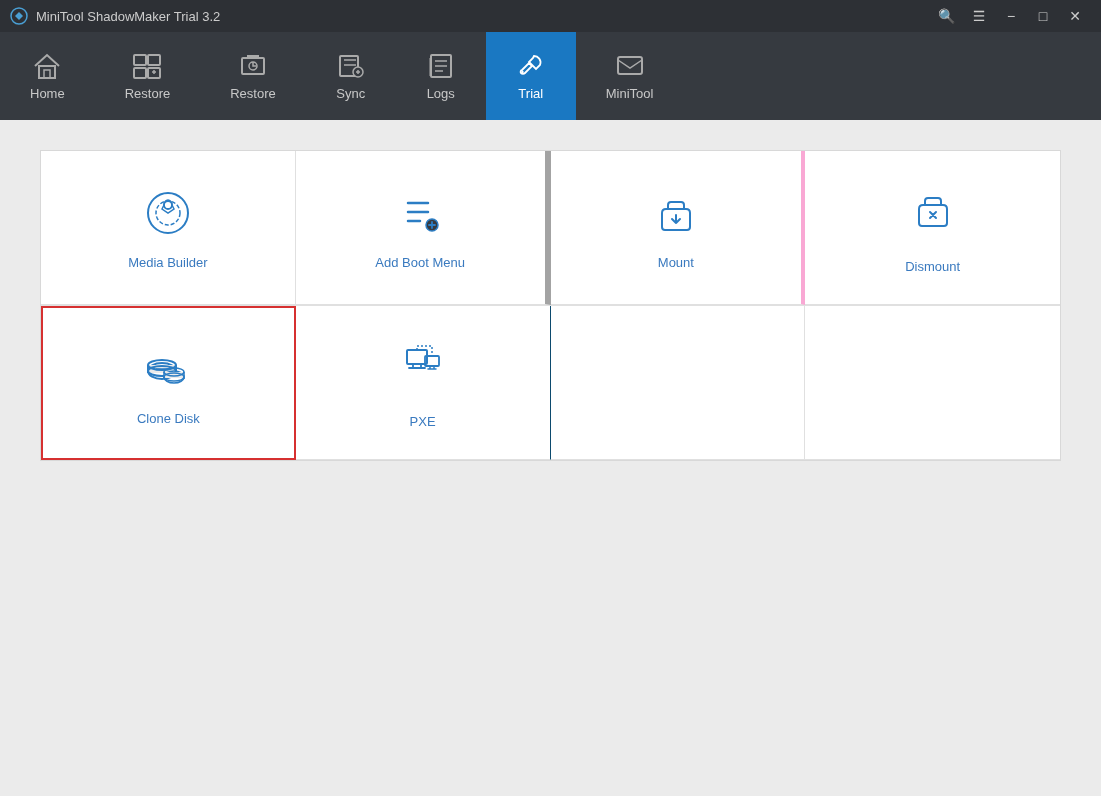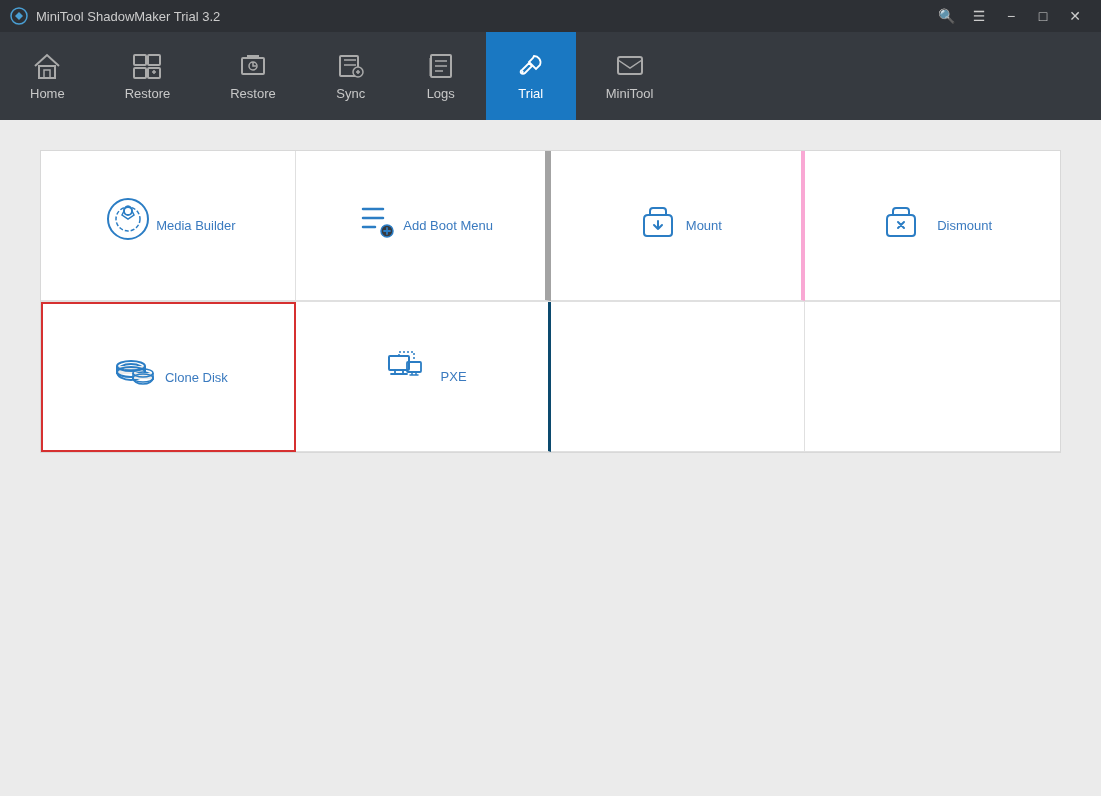--- a/index.html
+++ b/index.html
@@ -48,21 +48,21 @@
 
     
     .main-content {
       background: #ebebeb;
       flex: 1;
       padding: 30px 40px;
       height: calc(796px - 32px - 88px);
       overflow: hidden;
     }
     .tool-item {
-      display: flex; flex-direction: row; align-items: center; justify-content: center;
+      display: flex; flex-direction: column; align-items: center; justify-content: center;
       padding: 30px 20px;
       cursor: pointer;
       border-right: 1px solid #e0e0e0;
       border-bottom: 1px solid #e0e0e0;
       min-height: 150px;
       background: white;
     }
     .tool-item:last-child { border-right: none; gap: 8px; }
     .tool-icon { margin-bottom: 14px; }
     .tool-label {
@@ -246,21 +246,21 @@
             <rect x="24" y="31" width="20" height="6" fill="#ebebeb"></rect>
             <ellipse cx="34" cy="31" rx="10" ry="4" stroke="#2b7dc4" stroke-width="1.5" fill="none"></ellipse>
             <ellipse cx="34" cy="36" rx="10" ry="4" stroke="#2b7dc4" stroke-width="1.5" fill="none"></ellipse>
             <path d="M24 31 L24 38" stroke="#2b7dc4" stroke-width="1.5"></path>
             <path d="M44 31 L44 38" stroke="#2b7dc4" stroke-width="1.5"></path>
           </svg>
         </div>
         <span class="tool-label">Clone Disk</span>
       </div>
 
-      <div class="tool-item" style="border-right: 3px solid #0c4a6e; gap: 8px;">
+      <div class="tool-item" style="border-right: 1px solid #0c4a6e; gap: 8px;">
         <div class="tool-icon">
           <svg width="56" height="56" viewBox="0 0 56 56" fill="none">
 
             <rect x="12" y="14" width="20" height="14" rx="1" stroke="#2b7dc4" stroke-width="2" fill="none"></rect>
             <path d="M18 28 L18 32 M26 28 L26 32 M14 32 L30 32" stroke="#2b7dc4" stroke-width="1.8" stroke-linecap="round"></path>
 
             <rect x="30" y="20" width="14" height="10" rx="1" stroke="#2b7dc4" stroke-width="1.8" fill="none"></rect>
             <path d="M35 30 L35 33 M39 30 L39 33 M33 33 L41 33" stroke="#2b7dc4" stroke-width="1.5" stroke-linecap="round"></path>
 
             <path d="M22 14 L22 10 L37 10 L37 20" stroke="#2b7dc4" stroke-width="1.5" stroke-dasharray="2 2"></path>

